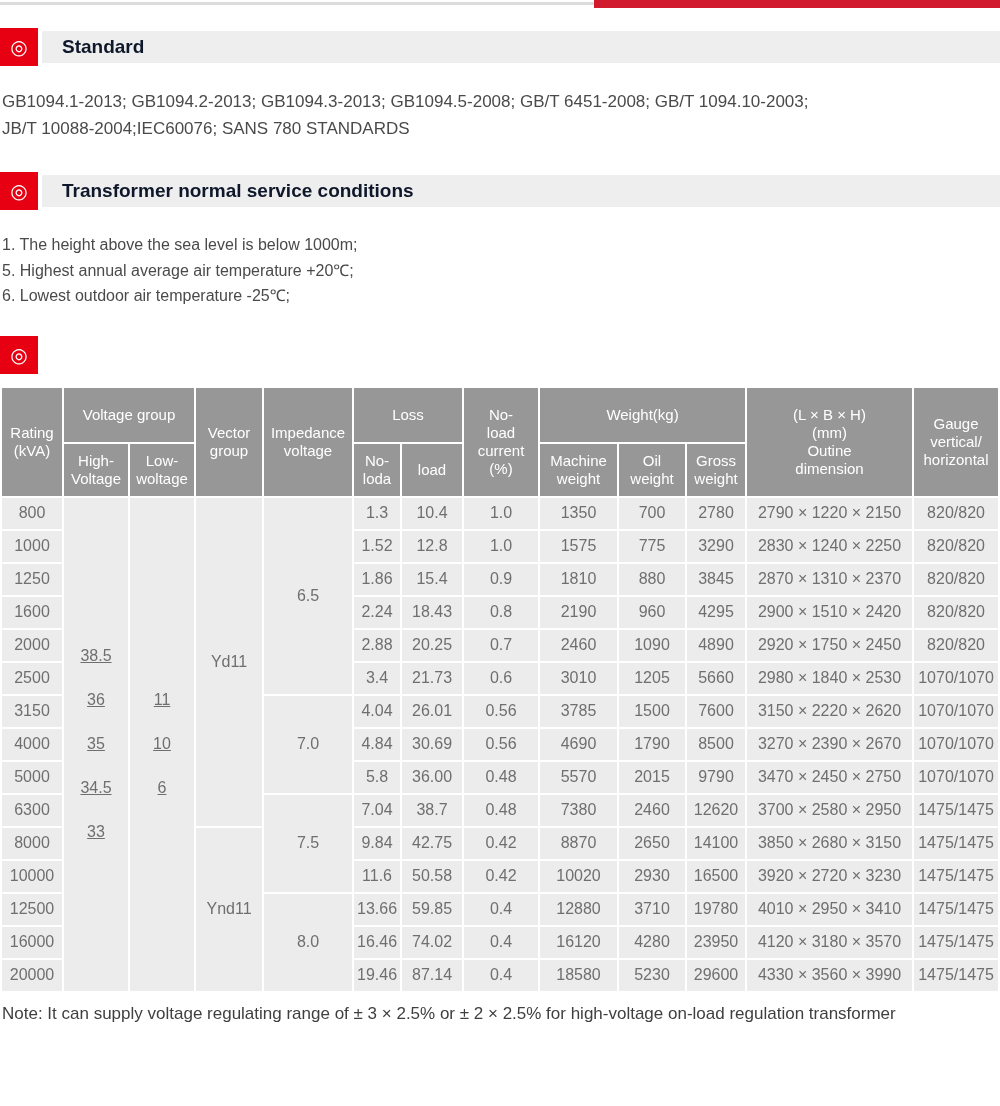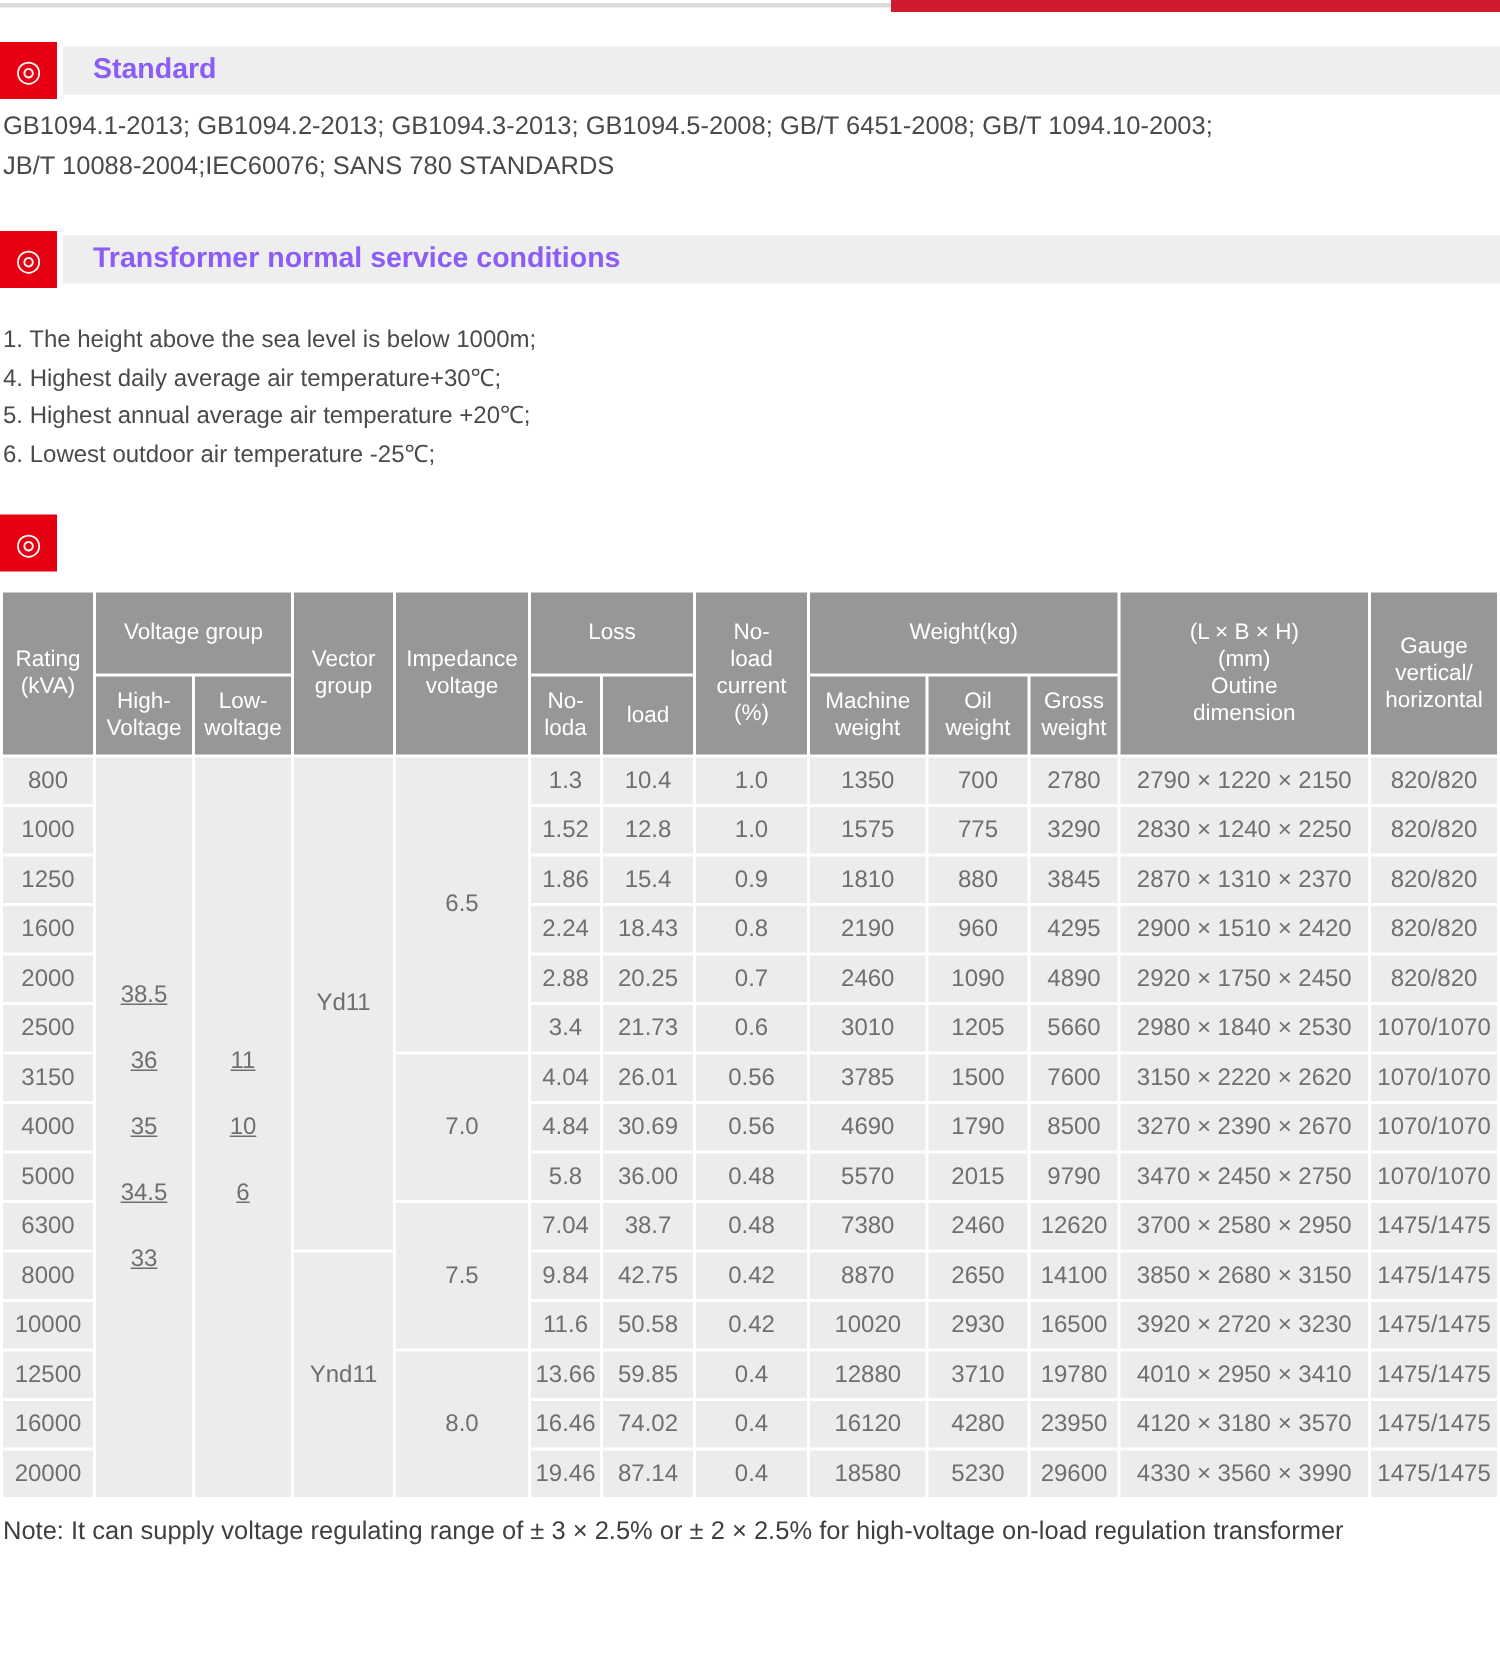--- a/index.html
+++ b/index.html
@@ -18,27 +18,27 @@
 
   
   .sec-header { display:flex; align-items:center; margin:0; }
   .sec-icon {
     width:38px; height:38px; background:#e60012; flex:0 0 38px;
     display:flex; align-items:center; justify-content:center;
     color:#fff; font-size:20px; margin-right:4px;
   }
   .sec-bar {
     flex:1; background:#eeeeee; height:32px; line-height:32px;
-    font-size:19px; font-weight:bold; color:#8b5cf6; padding-left:20px;
+    font-size:19px; font-weight:bold; color:#0f172a; padding-left:20px;
   }
   .h1 { margin-top:18px; }
   .h2 { margin-top:30px; }
   .h3 { margin-top:27px; }
 
-  .standards { margin:4px 0 0 2px; font-size:17px; line-height:27px; color:#4a4a4a; }
+  .standards { margin:22px 0 0 2px; font-size:17px; line-height:27px; color:#4a4a4a; }
   .conditions { margin:22px 0 0 2px; font-size:16px; line-height:25.5px; color:#4a4a4a; }
 
   
   table.spec {
     margin-top:12px;
     border-collapse:separate; border-spacing:2px;
     table-layout:fixed; width:1000px;
   }
   table.spec th {
     background:#979797; color:#fff; font-weight:normal;
@@ -77,21 +77,20 @@
   <div>JB/T 10088-2004;IEC60076; SANS 780 STANDARDS</div>
 </div>
 
 <div class="sec-header h2">
   <div class="sec-icon">◎</div>
   <div class="sec-bar">Transformer normal service conditions</div>
 </div>
 
 <div class="conditions">
   <div>1. The height above the sea level is below 1000m;</div>
-  <div>4. Highest daily average air temperature+30℃;</div>
   <div>5. Highest annual average air temperature +20℃;</div>
   <div>6. Lowest outdoor air temperature -25℃;</div>
 </div>
 
 <div class="sec-header h3">
   <div class="sec-icon">◎</div>
 </div>
 
 <table class="spec">
   <colgroup>

